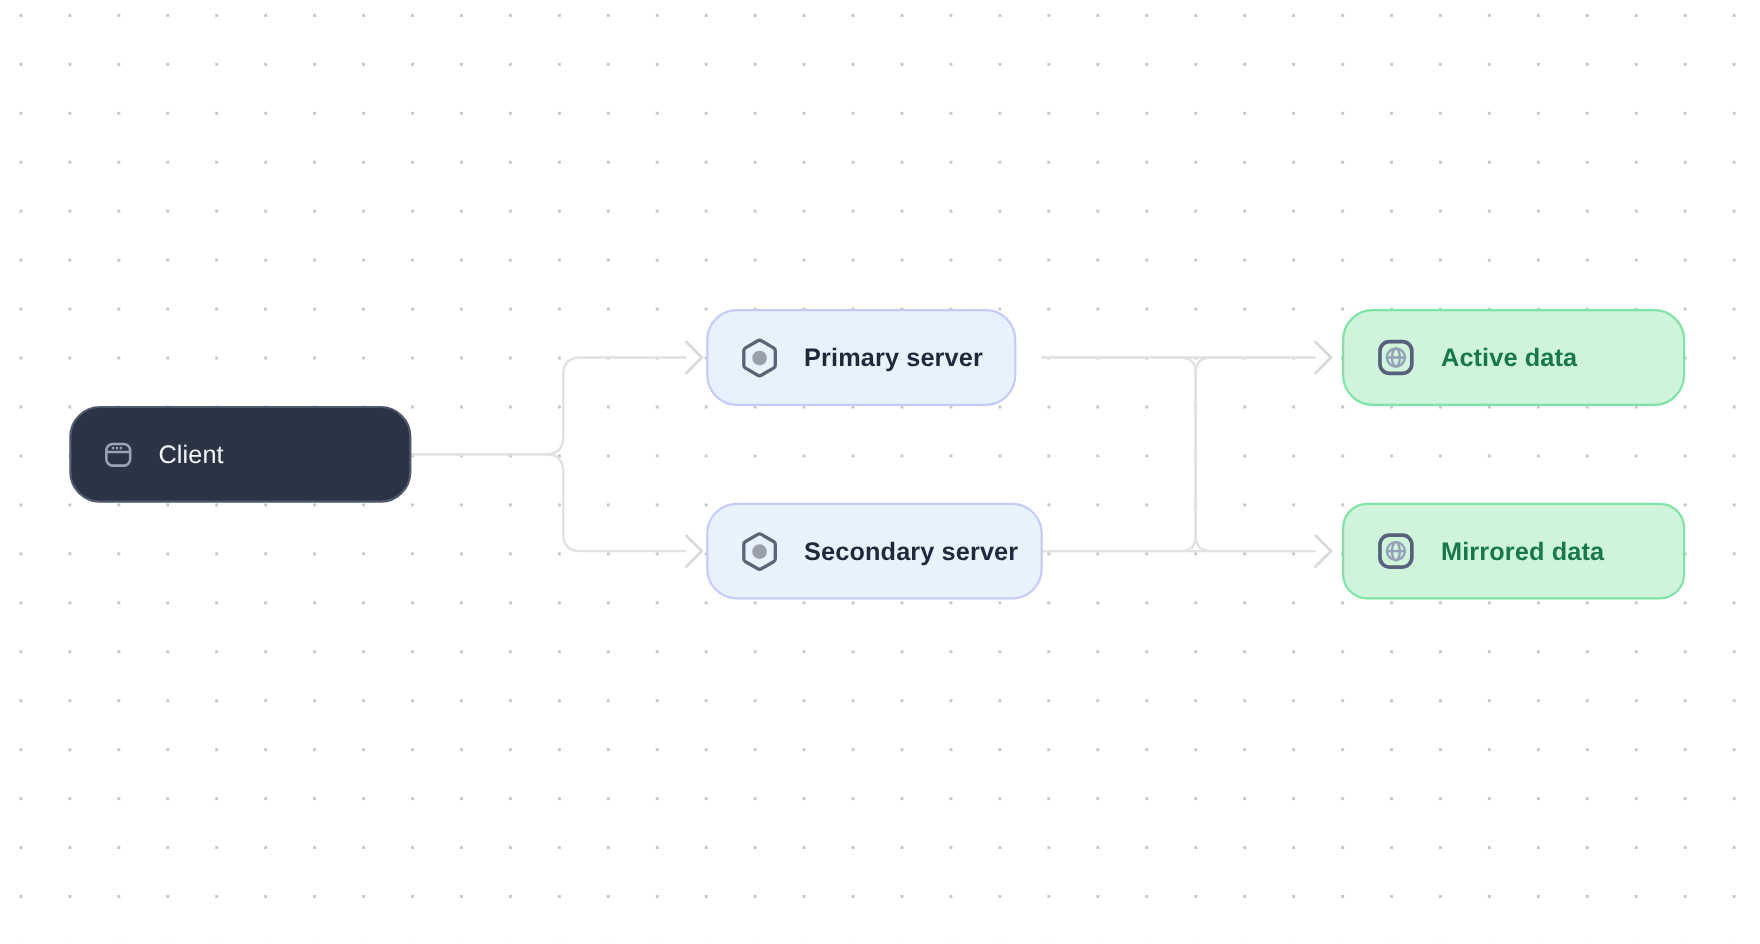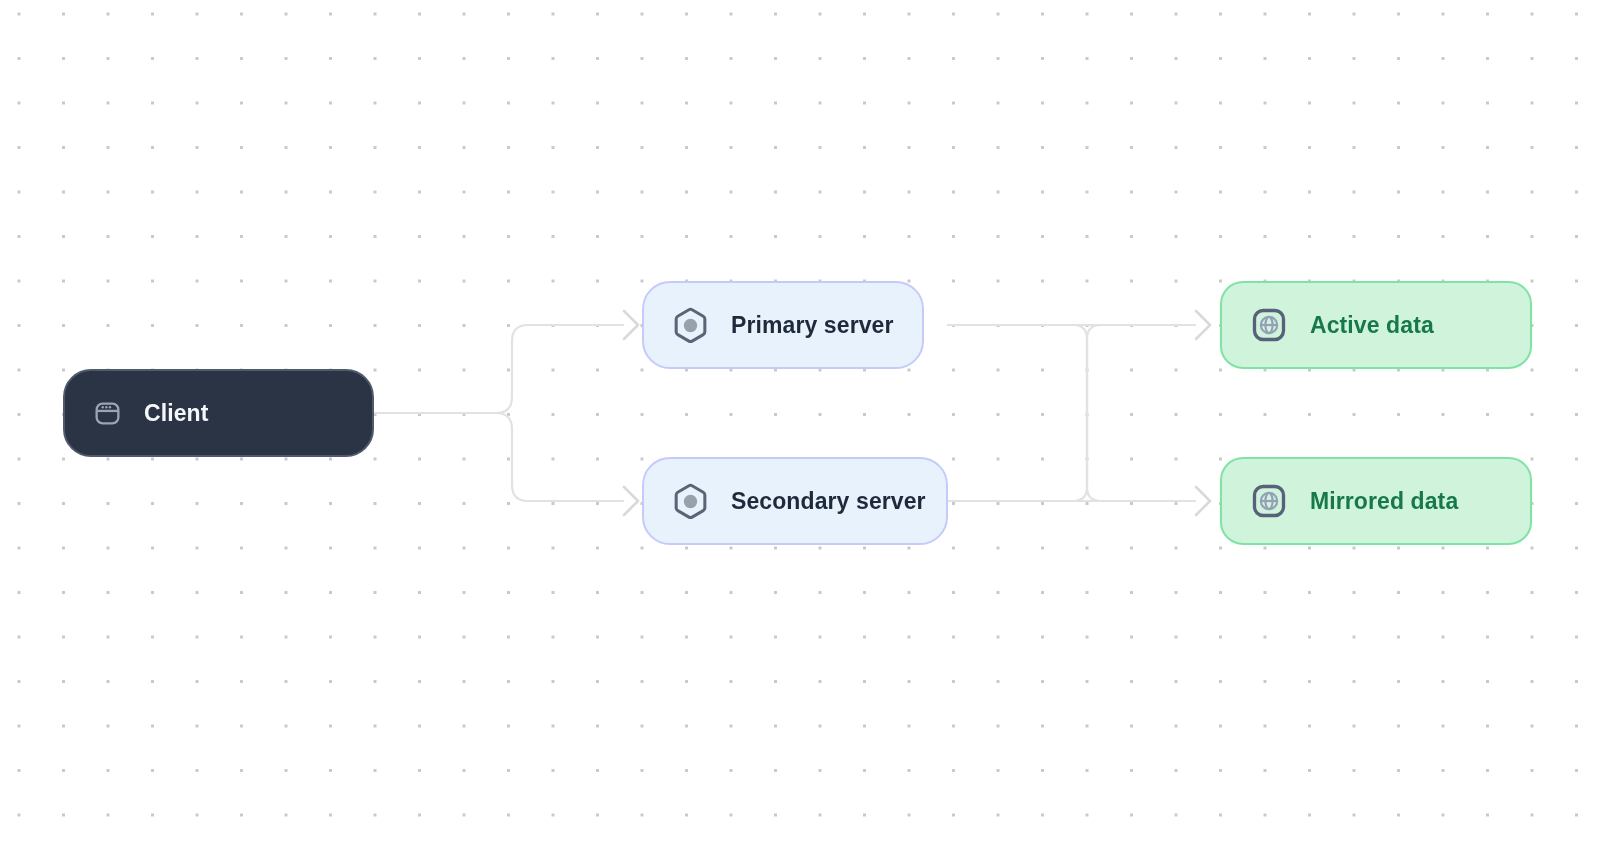--- a/index.html
+++ b/index.html
@@ -48,32 +48,32 @@
     cursor: grab;
     user-select: none;
   }
   .node .label {
     font-size: 23px;
     font-weight: 600;
     letter-spacing: 0.1px;
     white-space: nowrap;
   }
   .node.client .label {
-    font-weight: 700;
+    font-weight: 400;
   }
   .node .icon-wrap {
     display: flex;
     align-items: center;
     justify-content: center;
     flex: 0 0 auto;
   }
   #node-client    { left: 63px;   top: 369px; width: 311px; }
   #node-primary   { left: 642px;  top: 281px; width: 282px; }
   #node-secondary { left: 642px;  top: 457px; width: 306px; }
-  #node-active    { left: 1220px; top: 281px; width: 312px; border-radius: 23px; }
+  #node-active    { left: 1220px; top: 281px; width: 312px; }
   #node-mirrored  { left: 1220px; top: 457px; width: 312px; border-radius: 23px; }
 </style>
 </head>
 <body>
 
 <div id="canvas">
 
   <svg id="edge-layer" xmlns="http://www.w3.org/2000/svg" viewBox="0 0 1600 858">
 
     <path class="edge" d="M 374 413 H 496 Q 512 413 512 397 V 341 Q 512 325 528 325 H 623" stroke="#e2e2e2"></path>

